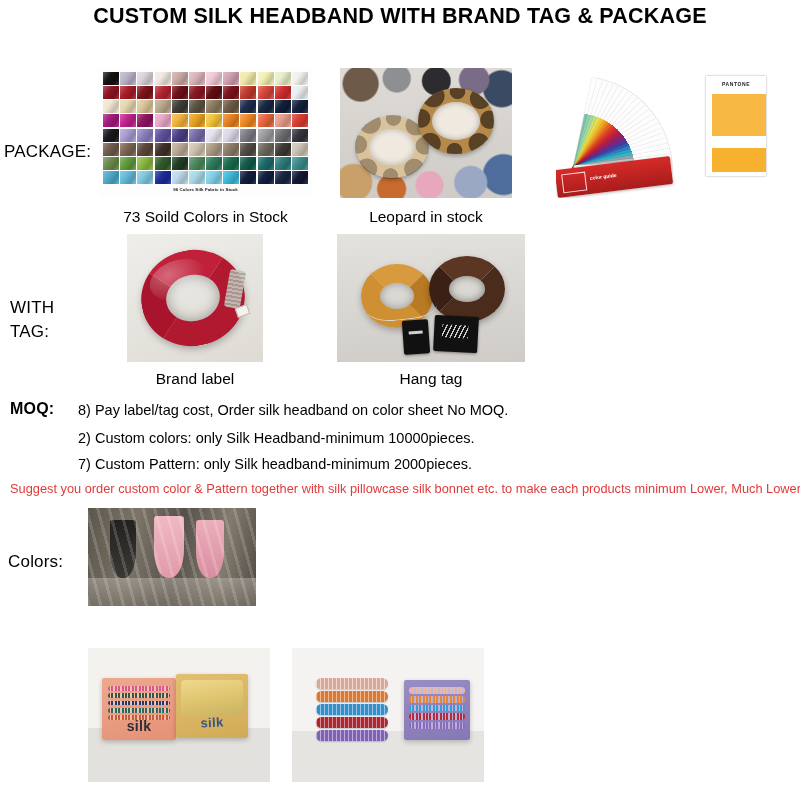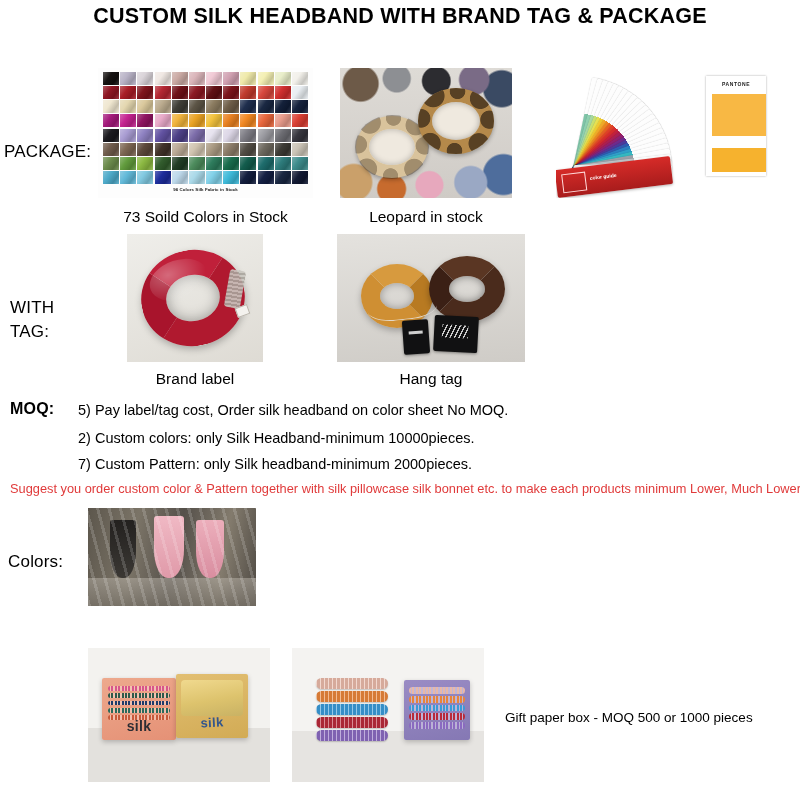--- a/index.html
+++ b/index.html
@@ -411,21 +411,21 @@
     <div class="ht-bg"></div>
     <div class="ht-s1"></div>
     <div class="ht-s2"></div>
     <div class="ht-string"></div>
     <div class="ht-tag" id="ht-tag1"></div>
     <div class="ht-tag" id="ht-tag2"></div>
   </div>
   <div class="caption" style="left:337px; top:370px; width:188px;">Hang tag</div>
 
   <div class="rowlabel" id="lbl-moq">MOQ:</div>
-  <div class="moq-line" id="moq1">5) Pay label/tag cost, Order silk headband on color sheet No MOQ.</div>
+  <div class="moq-line" id="moq1">8) Pay label/tag cost, Order silk headband on color sheet No MOQ.</div>
   <div class="moq-line" id="moq2">2) Custom colors: only Silk Headband-minimum 10000pieces.</div>
   <div class="moq-line" id="moq3">7) Custom Pattern: only Silk headband-minimum 2000pieces.</div>
   <div id="suggest">Suggest you order custom color &amp; Pattern together with silk pillowcase silk bonnet etc. to make each products minimum Lower, Much Lower.</div>
 
   <div class="rowlabel" id="lbl-package">Colors:</div>
 
   <div class="photo" id="img-opp">
     <div class="opp-bg"></div>
     <div class="opp-item" id="opp-i1"></div>
     <div class="opp-item" id="opp-i2"></div>
@@ -465,15 +465,14 @@
       <div class="gb-inner" id="gb-inner">
           <div class="gb-inner-band" style="background: repeating-linear-gradient(90deg, rgb(232, 184, 168) 0px, rgb(232, 184, 168) 2px, rgba(255, 255, 255, 0.4) 2px, rgba(255, 255, 255, 0.4) 3.4px);"></div>
           <div class="gb-inner-band" style="background: repeating-linear-gradient(90deg, rgb(232, 132, 58) 0px, rgb(232, 132, 58) 2px, rgba(255, 255, 255, 0.4) 2px, rgba(255, 255, 255, 0.4) 3.4px);"></div>
           <div class="gb-inner-band" style="background: repeating-linear-gradient(90deg, rgb(58, 154, 216) 0px, rgb(58, 154, 216) 2px, rgba(255, 255, 255, 0.4) 2px, rgba(255, 255, 255, 0.4) 3.4px);"></div>
           <div class="gb-inner-band" style="background: repeating-linear-gradient(90deg, rgb(184, 42, 58) 0px, rgb(184, 42, 58) 2px, rgba(255, 255, 255, 0.4) 2px, rgba(255, 255, 255, 0.4) 3.4px);"></div>
           <div class="gb-inner-band" style="background: repeating-linear-gradient(90deg, rgb(138, 106, 192) 0px, rgb(138, 106, 192) 2px, rgba(255, 255, 255, 0.4) 2px, rgba(255, 255, 255, 0.4) 3.4px);"></div>
         </div>
     </div>
   </div>
 
-  <div id="cap-giftbox">Gift paper box - MOQ 500 or 1000 pieces</div>
 
 </div>
 
 </body></html>

